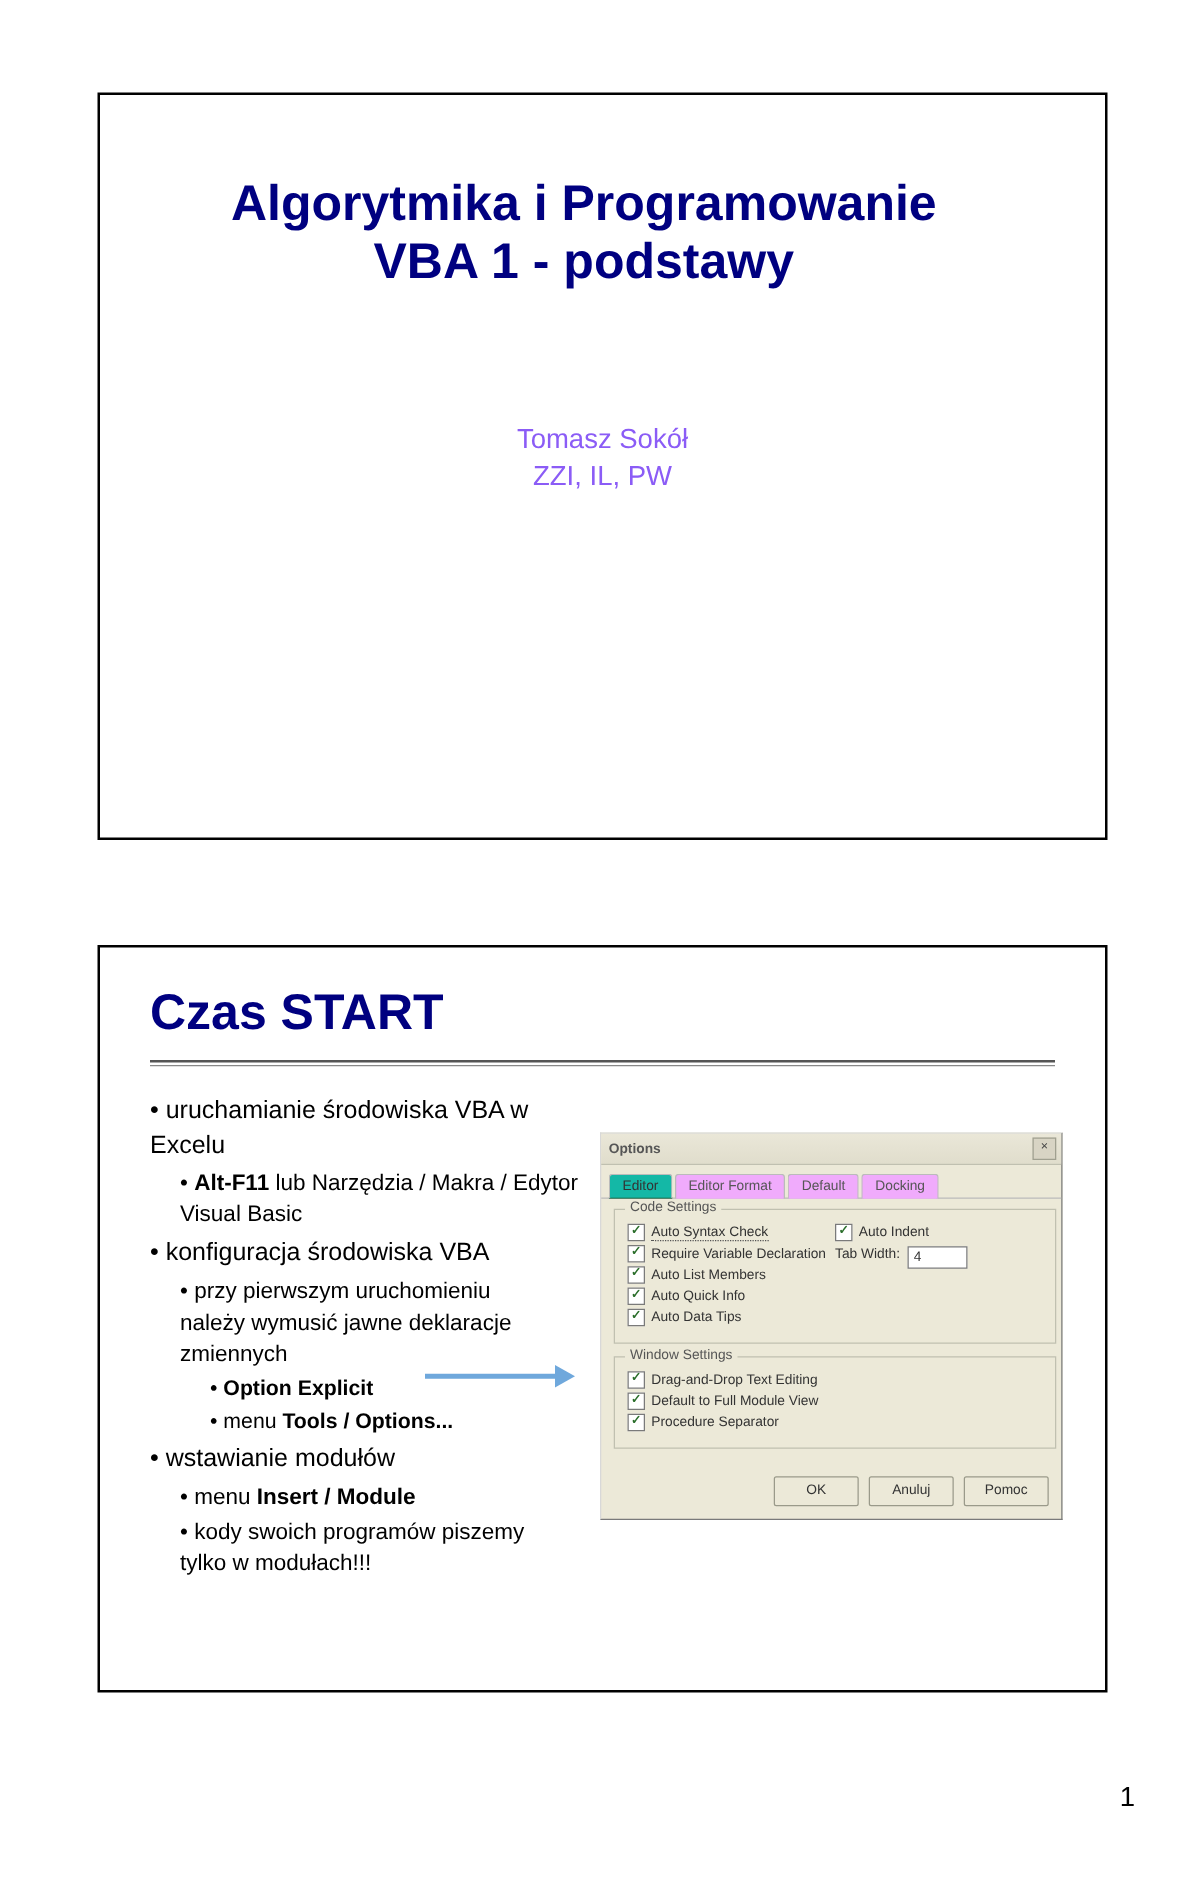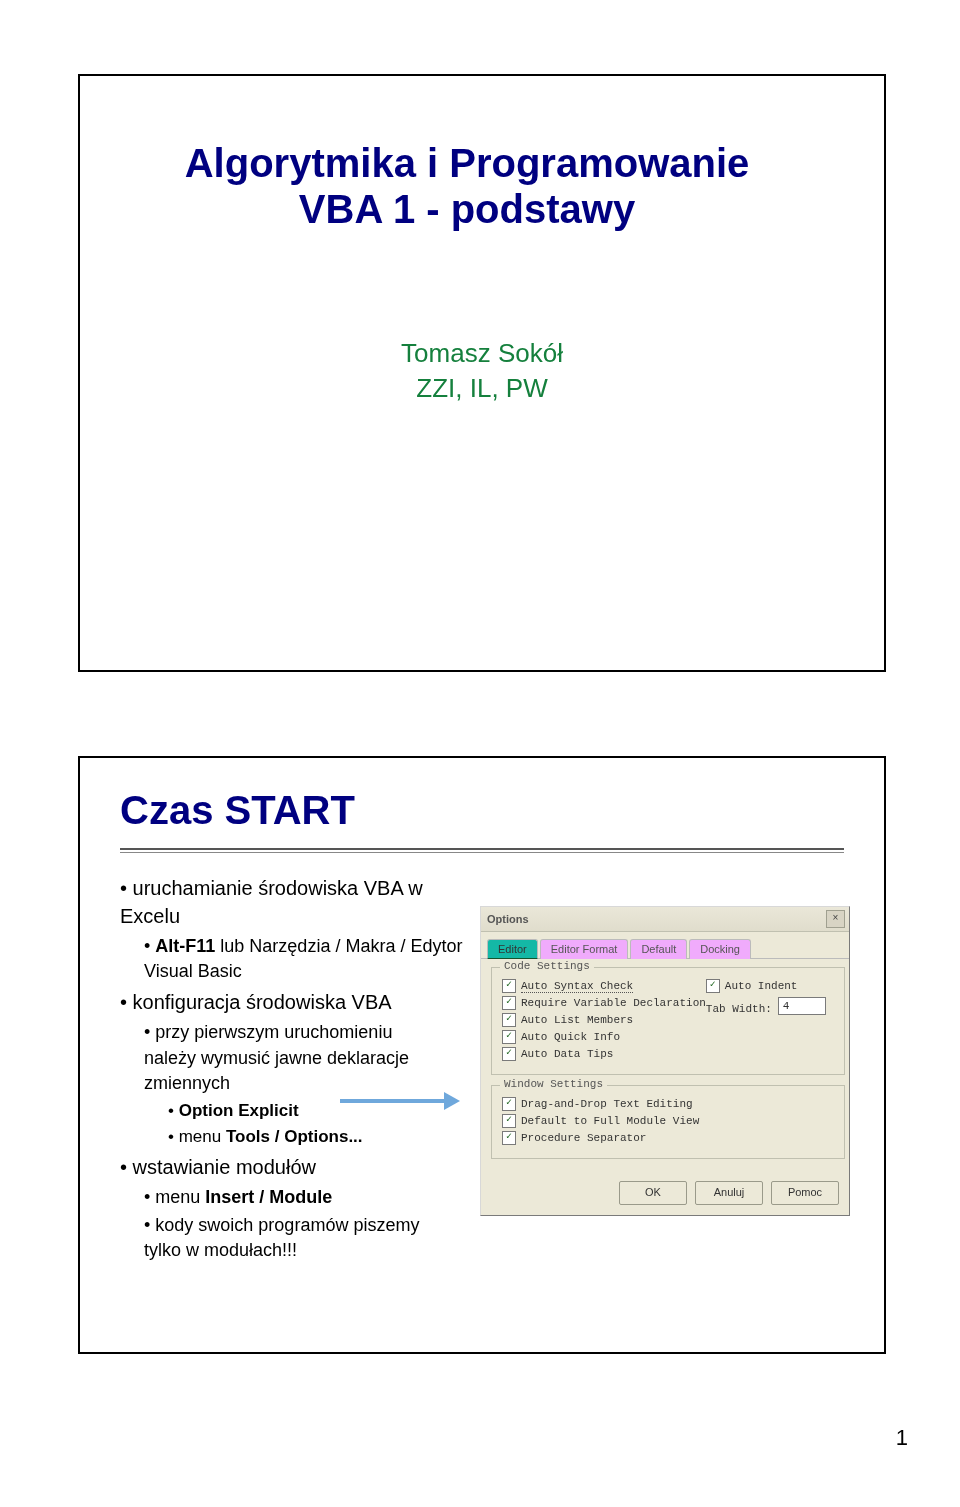--- a/index.html
+++ b/index.html
@@ -42,22 +42,22 @@
     line-height: 1.15;
     text-align: center;
     width: 704px;
   }
   .subtitle1 {
     position: absolute;
     left: 50px;
     top: 260px;
     width: 704px;
     text-align: center;
-    font-size: 26px;
-    color: #15803d;
+    font-size: 22px;
+    color: #8b5cf6;
     line-height: 1.35;
   }
   .title2 {
     position: absolute;
     left: 40px;
     top: 30px;
     font-size: 40px;
     font-weight: bold;
     color: #000080;
   }
@@ -156,21 +156,20 @@
     top: 1px;
   }
   .dlg-tab.active {
     background: #14b8a6;
     font-weight: normal;
     border-bottom: 1px solid #14532d;
     color: #333;
   }
   .dlg-body {
     padding: 8px 4px 8px 10px;
-    font-family: Liberation Mono, monospace;
   }
   .fieldset {
     border: 1px solid #c0c0b0;
     padding: 8px 10px 10px 10px;
     margin-bottom: 10px;
     position: relative;
   }
   .legend {
     position: absolute;
     top: -8px;
@@ -194,21 +193,21 @@
     border: 1px solid #7a7a7a;
     background: #fff;
     font-size: 10px;
     line-height: 10px;
     text-align: center;
     color: #2a6e2a;
     font-weight: bold;
   }
   .tabwidth-row {
     display: flex;
-    align-items: flex-end;
+    align-items: flex-start;
     gap: 6px;
     margin-top: 4px;
   }
   .tw-input {
     width: 38px;
     height: 16px;
     border: 1px solid #7a7a7a;
     background: #fff;
     font-size: 11px;
     padding: 0 4px;

